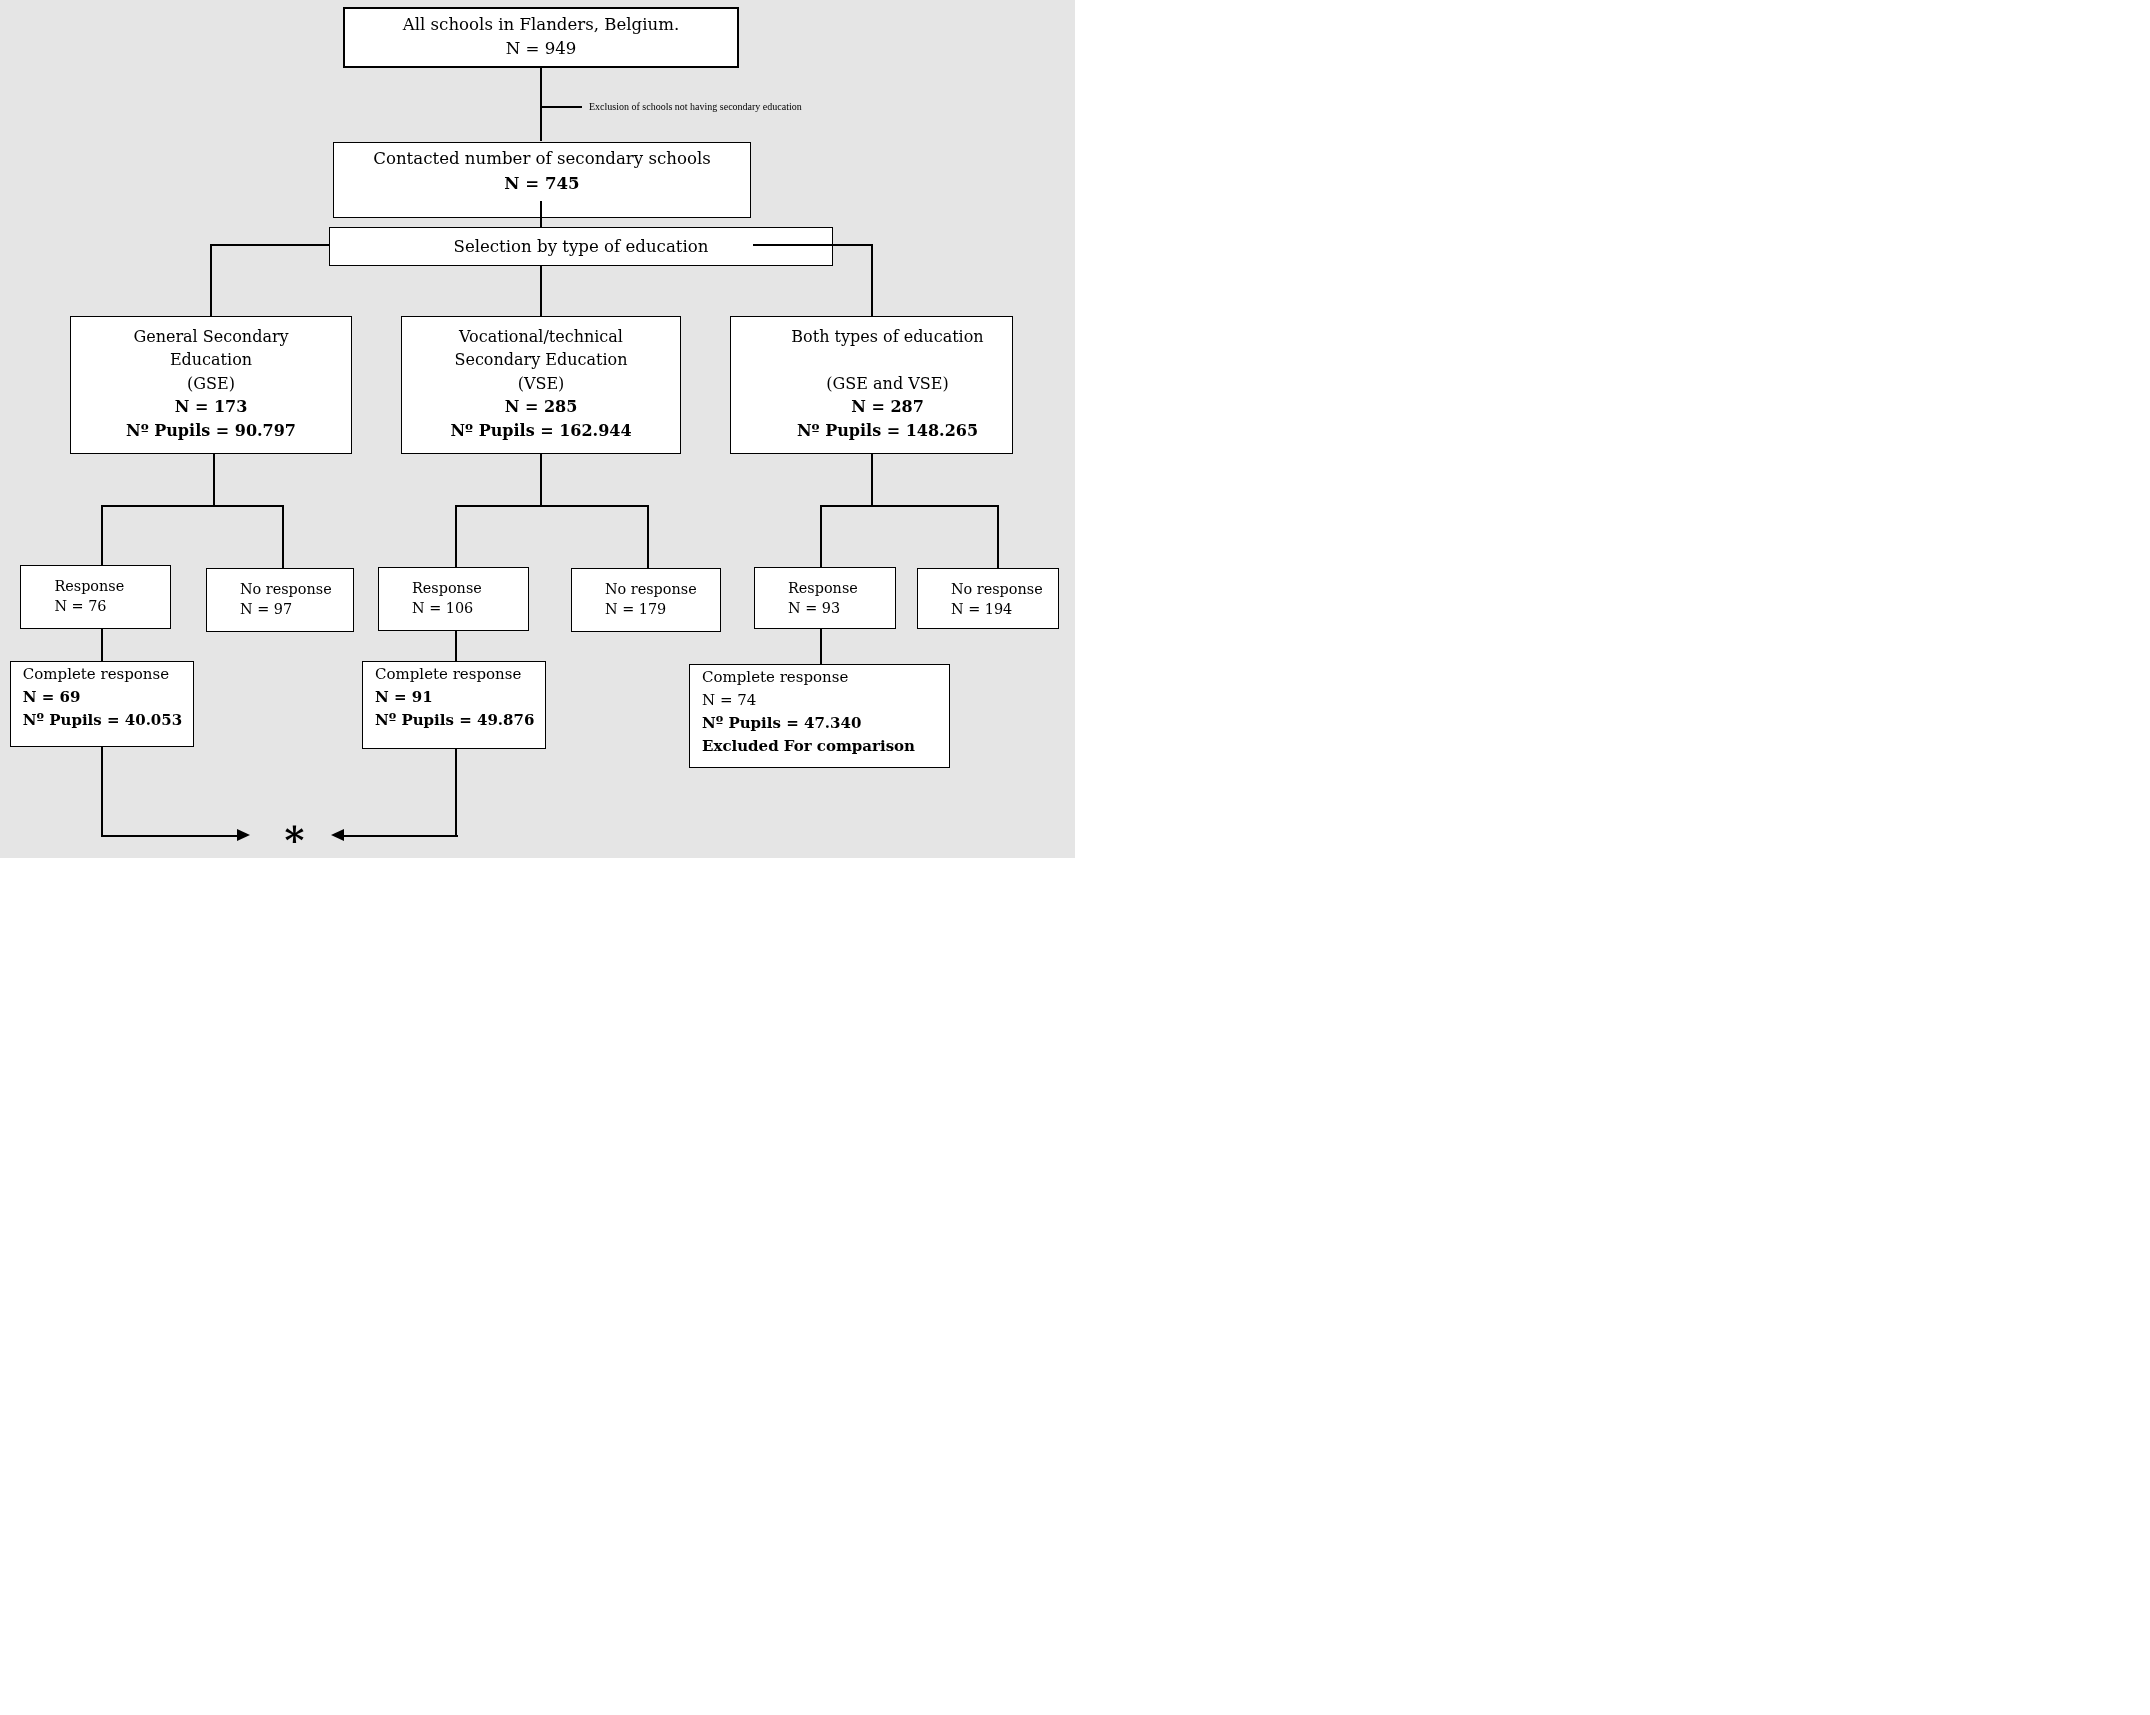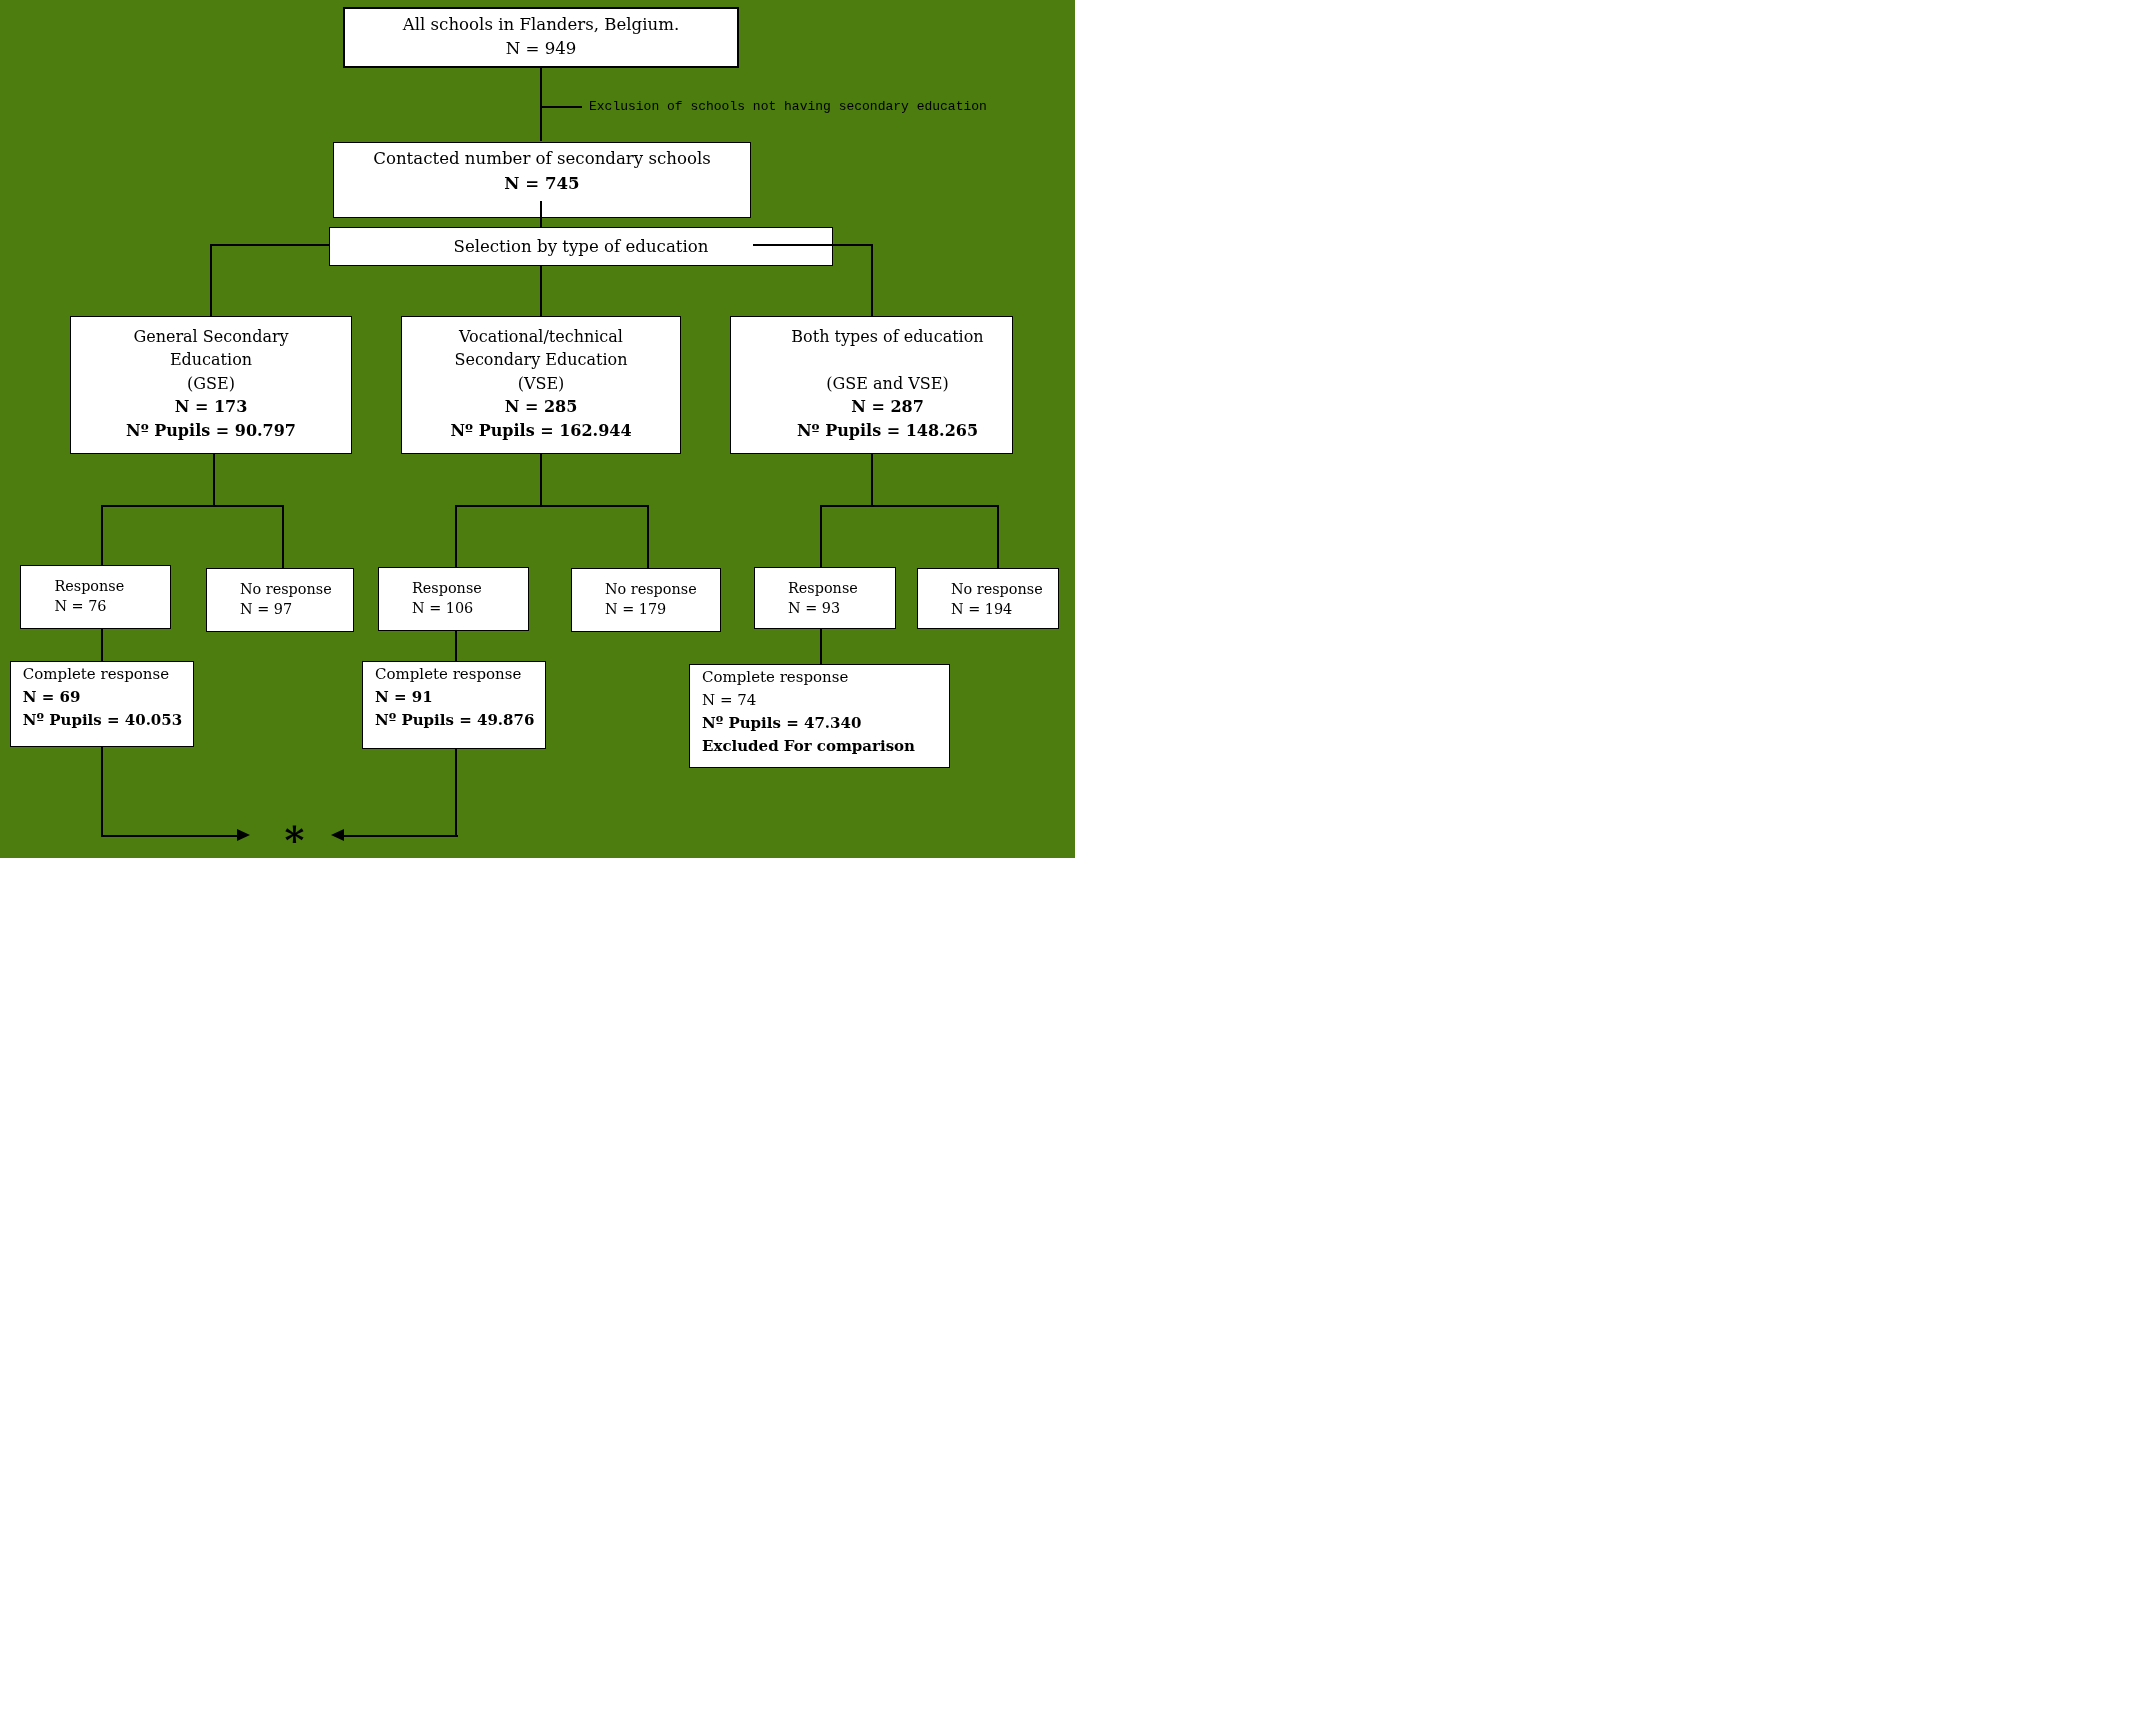--- a/index.html
+++ b/index.html
@@ -1,19 +1,19 @@
 <!DOCTYPE html>
 <html style="font-size:12px"><head>
 <meta charset="utf-8">
 <style>
   html,body{margin:0;padding:0;background:#ffffff;}
   #canvas{
     position:relative;
     width:1075px;height:858px;
-    background:#4d7c0f;
+    background:#e5e5e5;
     font-family:"DejaVu Serif","Liberation Serif",serif;
     color:#000;
     overflow:hidden;
   }
   .box{
     position:absolute;
     border:1.5px solid #000;
     background:#fff;
     box-sizing:border-box;
   }
@@ -31,22 +31,22 @@
   
   .resp{font-size:14.4px;padding:9.8px 0 0 13px;}
   .resp .bl{height:20.4px;line-height:20.4px;margin-left:20px;}
   
   .comp{font-size:15px;padding:1px 0 0 12px;}
   .comp .bl{height:23px;line-height:23px;}
   
   .vline,.hline{position:absolute;background:#000;}
   .note{
     position:absolute;
-    font-family:Liberation Mono, monospace;
-    font-size:13px;line-height:16px;white-space:nowrap;
+    font-family:Liberation Serif, serif;
+    font-size:10px;line-height:16px;white-space:nowrap;
   }
   .arrow{position:absolute;width:0;height:0;}
   .arrow.right{border-top:6.8px solid transparent;border-bottom:6.8px solid transparent;border-left:13px solid #000;}
   .arrow.left{border-top:6.8px solid transparent;border-bottom:6.8px solid transparent;border-right:13px solid #000;}
   .star{
     position:absolute;
     font-family:"DejaVu Serif","Liberation Serif",serif;
     font-weight:bold;font-size:38px;line-height:38px;
     width:45px;text-align:center;
   }

